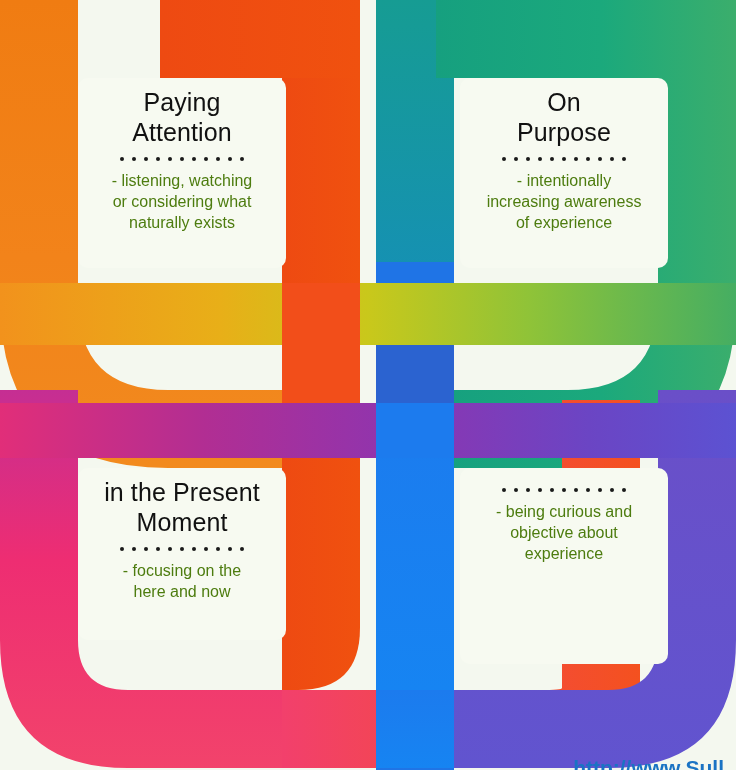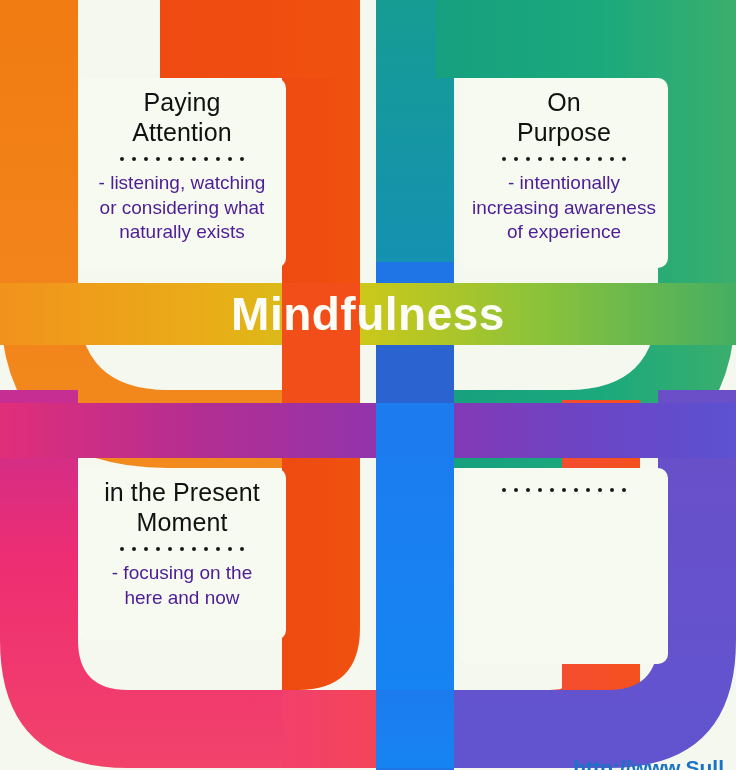--- a/index.html
+++ b/index.html
@@ -56,23 +56,23 @@
     height: 6px;
   }
   .card .dot-rule i {
     display: block;
     width: 4px;
     height: 4px;
     border-radius: 50%;
     background: #1a1a1a;
   }
   .card .card-desc {
-    font-size: 19px;
+    font-size: 16px;
     line-height: 1.30;
-    color: #4c1d95;
+    color: #4d7c0f;
     white-space: pre-line;
   }
 
   #card-tl { left: 78px;  top: 78px;  width: 208px; height: 190px; }
   #card-tr { left: 460px; top: 78px;  width: 208px; height: 190px; }
   #card-bl { left: 78px;  top: 468px; width: 208px; height: 172px; }
   #card-br { left: 460px; top: 468px; width: 208px; height: 196px; }
 
   
   #mindfulness-label {
@@ -342,23 +342,23 @@
         <i></i>
         <i></i>
         <i></i>
         <i></i>
         <i></i>
         <i></i>
         <i></i>
         <i></i>
         <i></i>
     </div>
+    <div class="card-desc">- being curious and
+objective about
+experience</div>
   </div>
 
-  <div id="mindfulness-label">
-    <span>Mindfulness</span>
-  </div>
 
 
   <div id="footer-left"></div>
   <div id="footer-right">http://www.Sull</div>
 
 </div>
 
 </body></html>

